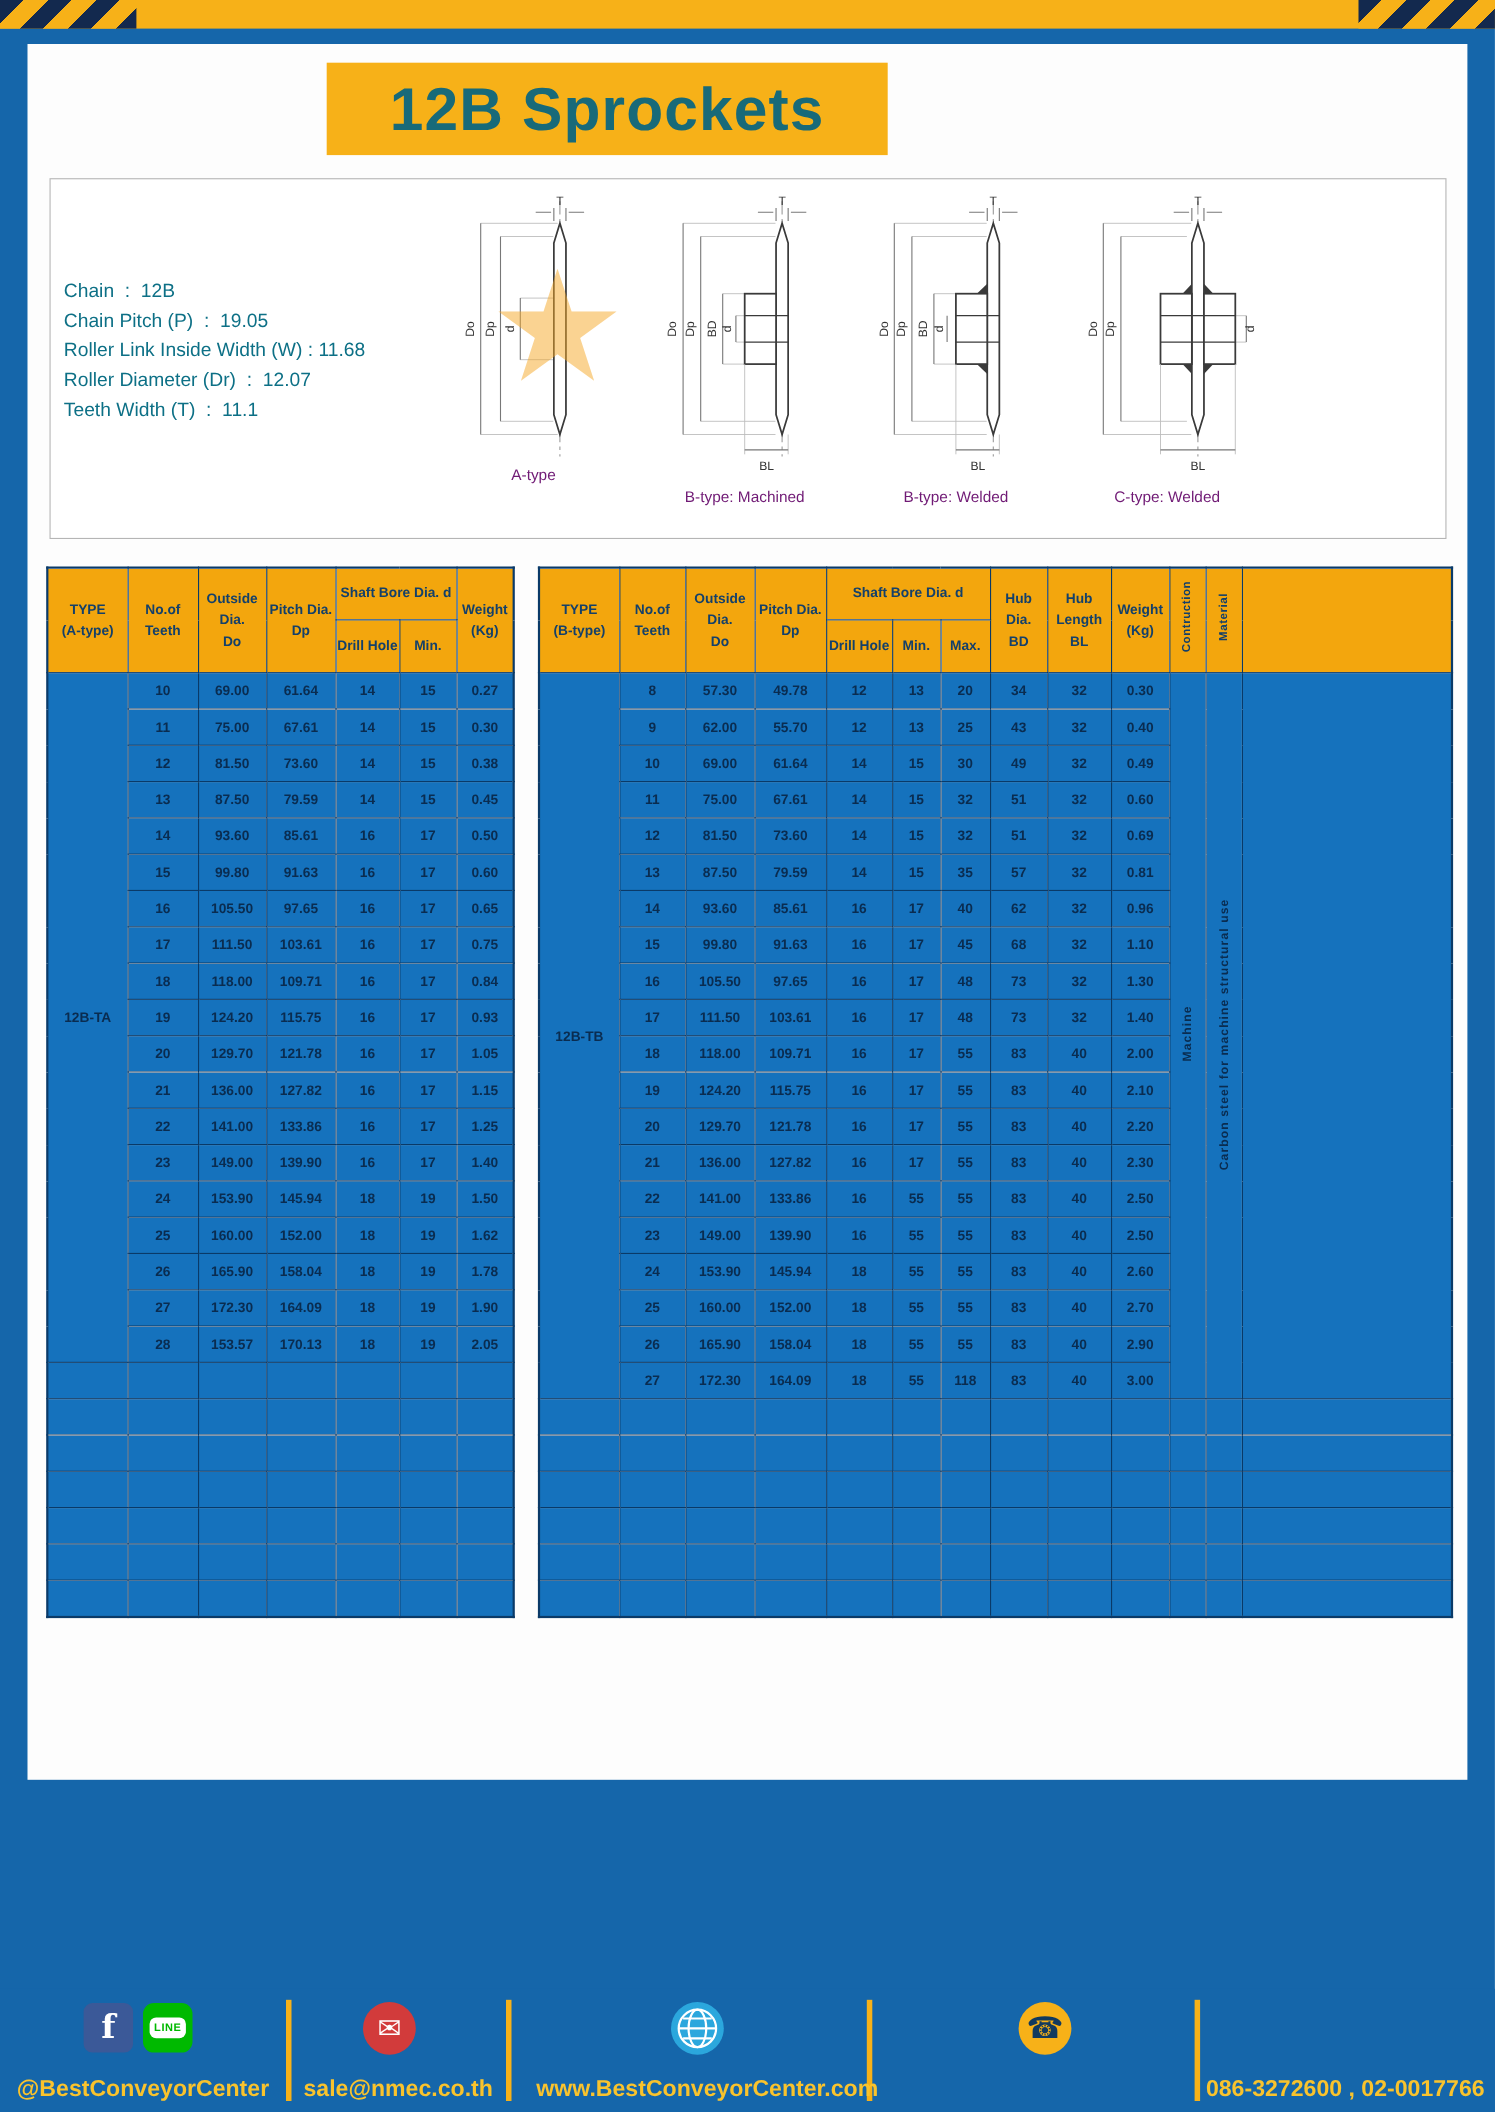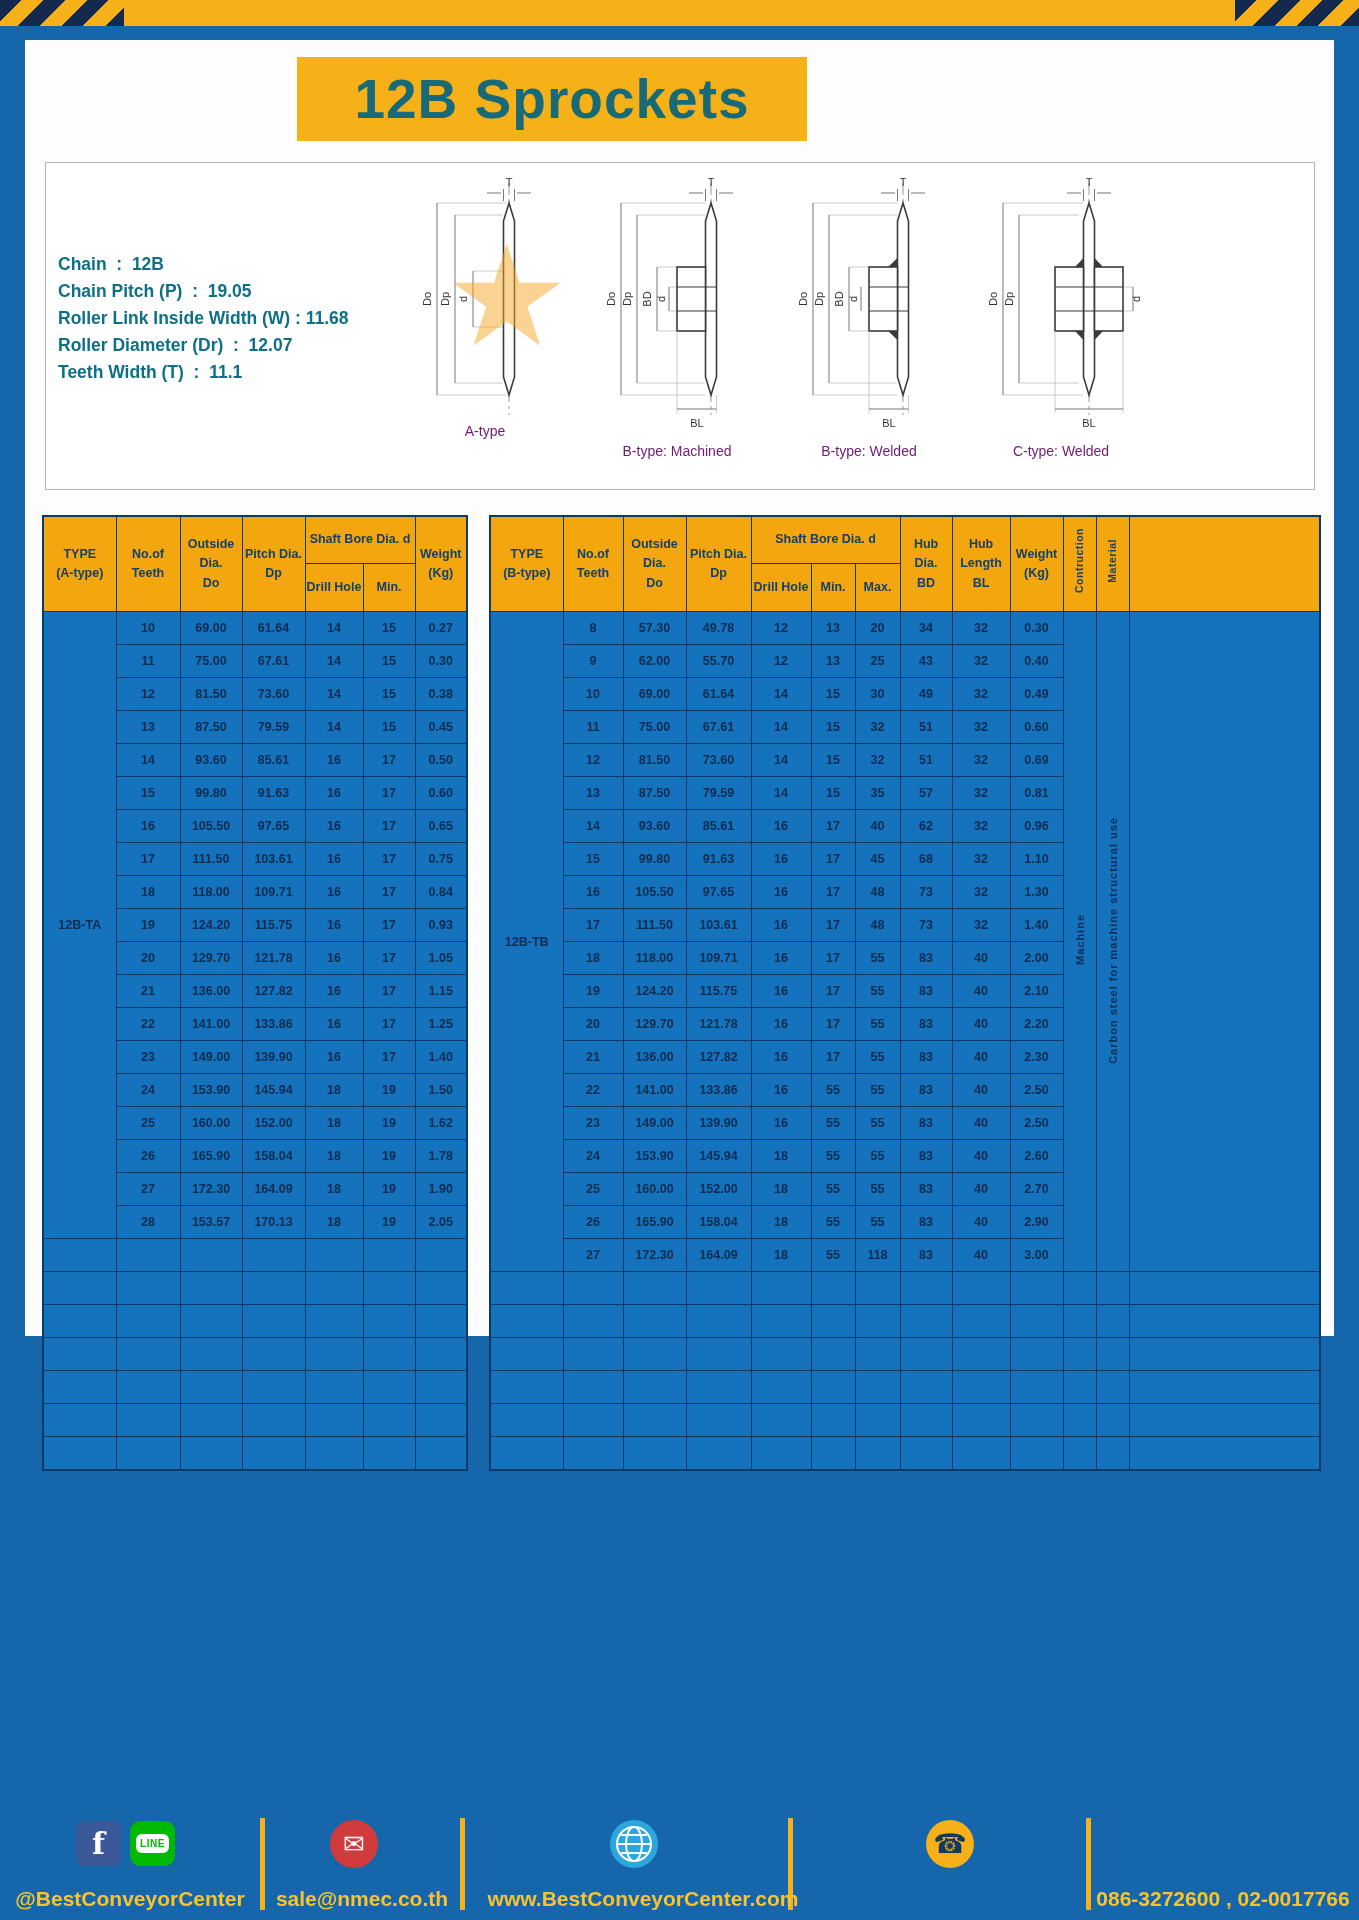--- a/index.html
+++ b/index.html
@@ -4,29 +4,29 @@
 <style>
   html,body{margin:0;padding:0}
   body{width:1359px;height:1920px;position:relative;background:#1566aa;font-family:"Liberation Sans",sans-serif;overflow:hidden}
 
   
   .top-bar{position:absolute;top:0;left:0;width:100%;height:26px;background:#f7b118}
   .hz{position:absolute;top:0;height:26px;width:124px;background:repeating-linear-gradient(135deg,#13294e 0 15px,#f7b118 15px 31px)}
   .hz-l{left:0}.hz-r{right:0}
 
   
-  .sheet{position:absolute;left:25px;top:40px;width:1309px;height:1296px;background:#fdfdfd}
+  .sheet{position:absolute;left:25px;top:40px;width:1309px;height:1578px;background:#fdfdfd}
 
   .title-banner{position:absolute;left:272px;top:17px;width:510px;height:84px;background:#f7b118;display:flex;align-items:center;justify-content:center}
   .title-banner span{font-size:55px;font-weight:bold;color:#186a79;letter-spacing:1px}
 
   
   .diagram-panel{position:absolute;left:20px;top:122px;width:1268px;height:326px;background:#fff;border:1px solid #b5b5b5}
   .specs{position:absolute;left:12px;top:88px;z-index:3}
-  .spec-line{font-size:17.5px;font-weight:bold;color:#0d7086;line-height:27px;white-space:pre}
+  .spec-line{font-size:17.5px;font-weight:normal;color:#0d7086;line-height:27px;white-space:pre}
 
   .watermark{position:absolute;left:398px;top:64px;display:flex;align-items:center;gap:12px;z-index:2;color:rgba(245,167,38,0.5);pointer-events:none}
   .wm-star{font-size:140px;line-height:1}
   .wm-lines{display:flex;flex-direction:column;align-items:center}
   .wm-lines span{font-size:54px;font-weight:bold;letter-spacing:24px;line-height:1.15}
 
   .diagrams{position:absolute;left:345px;top:12px;display:flex;gap:4px;z-index:1}
   .diagram{width:188px;display:flex;flex-direction:column;align-items:center}
   .caption{font-size:14px;color:#701a75}
 

